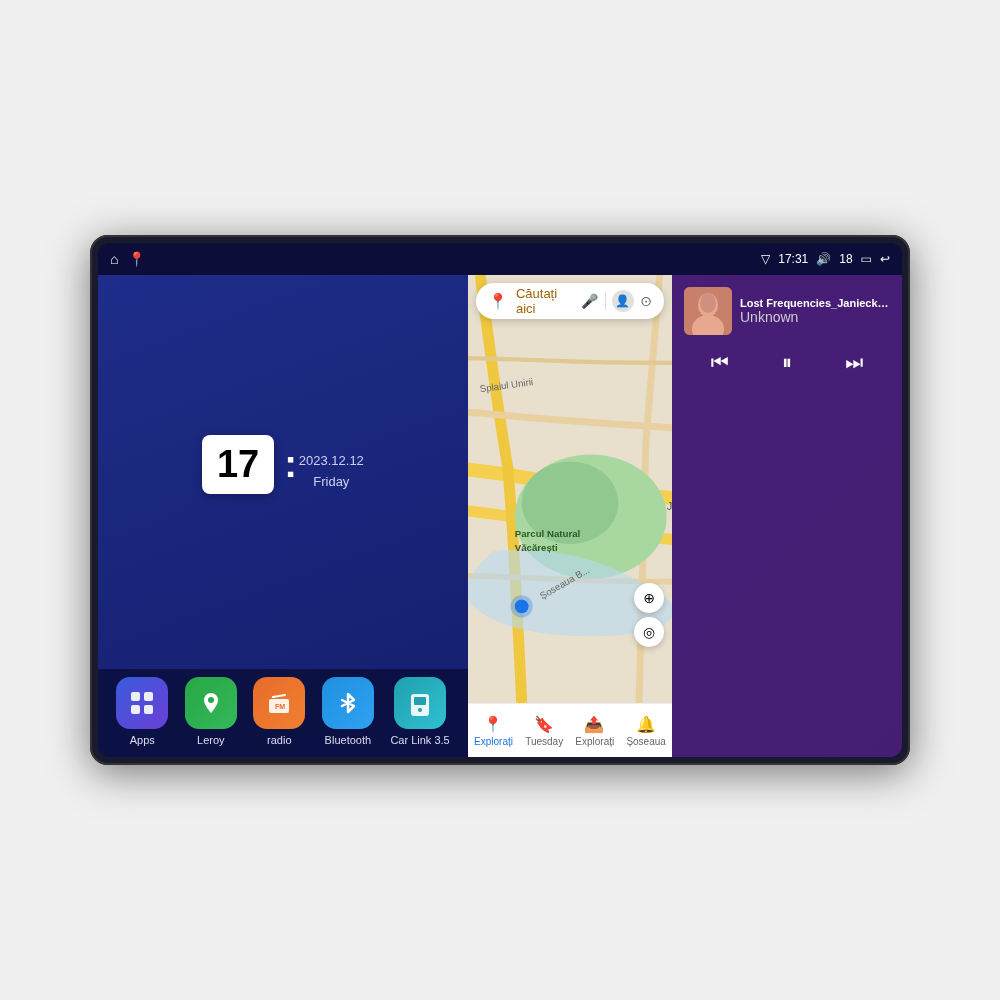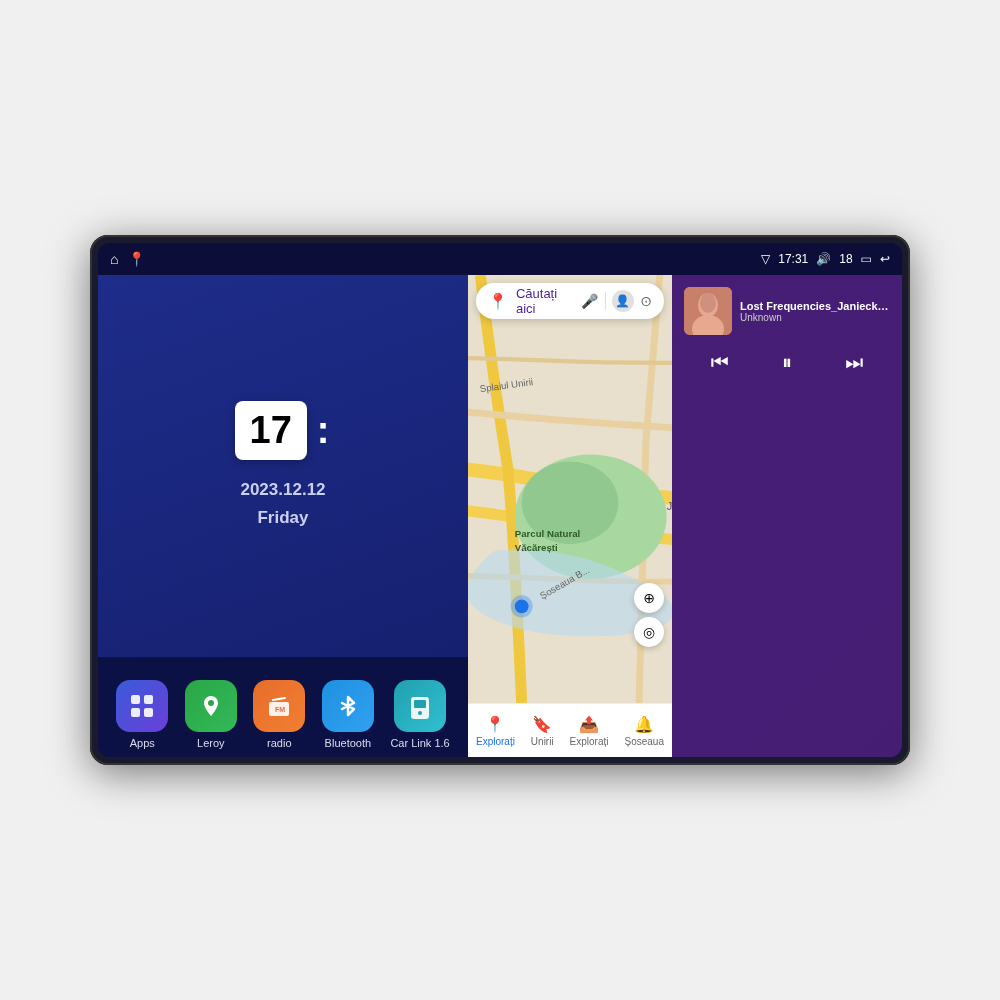--- a/index.html
+++ b/index.html
@@ -76,21 +76,21 @@
       width: 370px;
       display: flex;
       flex-direction: column;
       flex-shrink: 0;
     }
 
     
     .clock-widget {
       flex: 1;
       display: flex;
-      flex-direction: column;
+      flex-direction: row;
       align-items: center;
       justify-content: center;
       padding: 28px;
       background: linear-gradient(160deg, #1e2d8a 0%, #162070 100%);
     }
 
     .clock-display {
       display: flex;
       gap: 8px;
       align-items: center;
@@ -112,32 +112,31 @@
 
     .clock-colon {
       color: #fff;
       font-size: 38px;
       font-weight: bold;
       margin: 0 2px;
     }
 
     .clock-date {
       color: #ccd0f0;
-      font-size: 17px;
+      font-size: 13px;
       text-align: center;
       line-height: 1.6;
-      font-weight: bold;
     }
 
     
     .app-shortcuts {
-      height: 100px;
+      height: 88px;
       background: rgba(10, 15, 60, 0.8);
       display: flex;
-      align-items: flex-end;
+      align-items: flex-start;
       justify-content: space-around;
       padding: 8px 10px;
     }
 
     .app-icon {
       display: flex;
       flex-direction: column;
       align-items: center;
       gap: 5px;
       cursor: pointer;
@@ -191,21 +190,21 @@
       align-items: center;
       padding: 0 12px;
       gap: 8px;
       box-shadow: 0 2px 8px rgba(0,0,0,0.2);
       z-index: 10;
     }
 
     .map-search-text {
       flex: 1;
       font-size: 13px;
-      color: #4c1d95;
+      color: #a16207;
     }
 
     .map-search-icons {
       display: flex;
       gap: 6px;
       align-items: center;
       color: #666;
       font-size: 14px;
     }
 
@@ -275,21 +274,21 @@
       color: #fff;
       font-size: 11px;
       font-weight: bold;
       white-space: nowrap;
       overflow: hidden;
       text-overflow: ellipsis;
     }
 
     .music-artist {
       color: #ccc;
-      font-size: 10px;
+      font-size: 14px;
     }
 
     .music-controls {
       display: flex;
       justify-content: space-around;
       align-items: center;
     }
 
     .music-btn {
       color: #fff;
@@ -400,21 +399,21 @@
           </div>
 
           <div class="app-icon">
             <div class="app-icon-img icon-carlink">
               <svg width="28" height="28" viewBox="0 0 28 28" fill="none">
                 <rect x="5" y="5" width="18" height="22" rx="3" fill="white" opacity="0.9"></rect>
                 <rect x="8" y="8" width="12" height="8" rx="1" fill="#20a0b0"></rect>
                 <circle cx="14" cy="21" r="2" fill="#20a0b0"></circle>
               </svg>
             </div>
-            <span class="app-icon-label">Car Link 1.6</span>
+            <span class="app-icon-label">Car Link 3.5</span>
           </div>
 
         </div>
       </div>
 
       <div class="right-panel">
 
         <div class="map-container">
 
           
@@ -479,21 +478,21 @@
 
         </div>
 
         <div class="map-bottom-bar">
           <div class="map-nav-item active">
             <span class="map-nav-icon">📍</span>
             <span>Explorați</span>
           </div>
           <div class="map-nav-item">
             <span class="map-nav-icon">🔖</span>
-            <span>Unirii</span>
+            <span>Tuesday</span>
           </div>
           <div class="map-nav-item">
             <span class="map-nav-icon">📤</span>
             <span>Explorați</span>
           </div>
           <div class="map-nav-item">
             <span class="map-nav-icon">🔔</span>
             <span>Șoseaua</span>
           </div>
         </div>

